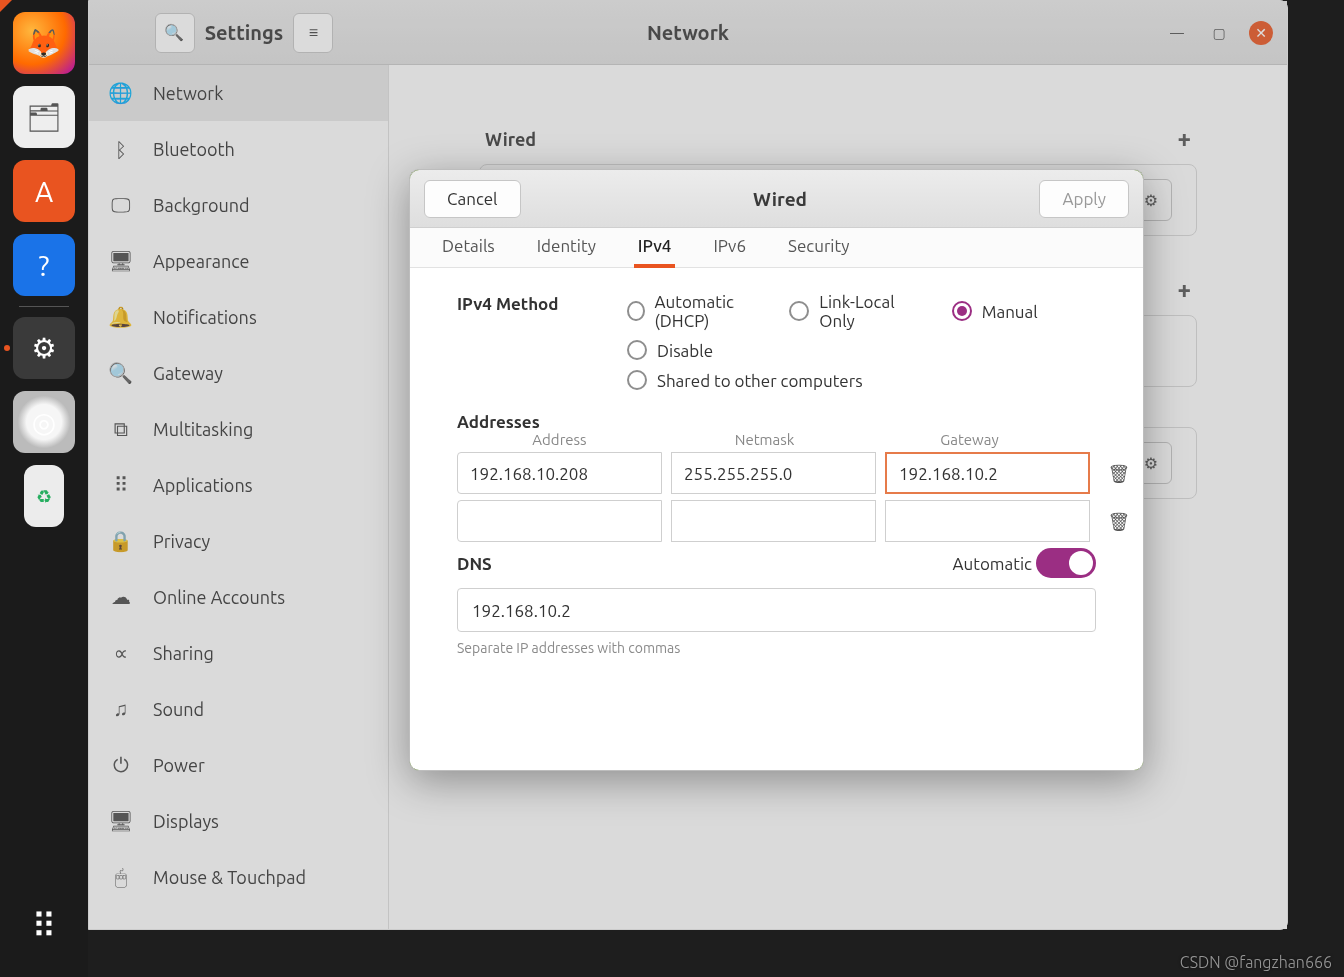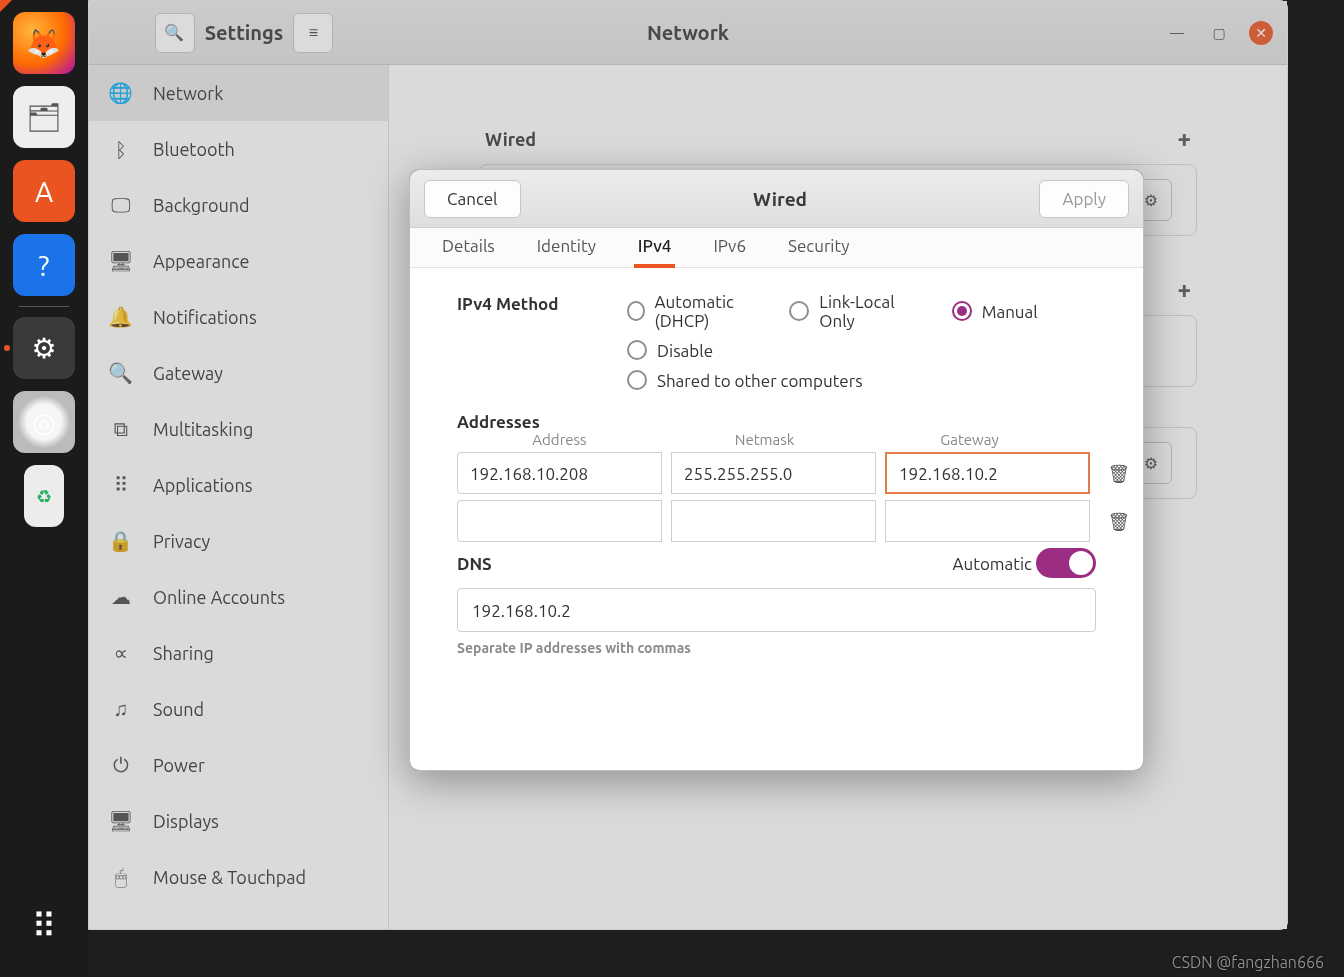--- a/index.html
+++ b/index.html
@@ -133,22 +133,22 @@
   }
   .addr-row input:first-child{ border-top-left-radius:4px; border-bottom-left-radius:4px;}
   .addr-row input.highlight{ border:2px solid #e67b4a; }
   .trash{ display:flex; align-items:center; justify-content:center; color:#555; font-size:18px; width:40px;}
 
   .dns-row{ display:flex; align-items:center; justify-content:space-between; }
   .dns-title{ font-weight:700; font-size:17px; color:#333;}
   .auto-wrap{ display:flex; align-items:center; gap:4px;}
   .auto-label{ font-size:17px; color:#333;}
   .dns-input{ width:100%; height:44px; border:1px solid #cfcfcf; border-radius:4px; padding:0 14px; font-size:17px; color:#333; margin-top:10px;}
-  .hint{ color:#8a8a8a; font-size:14px; margin-top:8px;font-weight:bold;}
-  .watermark{ position:absolute; right:20px; bottom:6px; color:rgba(255,255,255,.55); font-size:16px; font-weight:300; text-shadow:0 0 3px rgba(0,0,0,.6);}
+  .hint{ color:#8a8a8a; font-size:14px; margin-top:8px;}
+  .watermark{ position:absolute; right:12px; bottom:6px; color:rgba(255,255,255,.55); font-size:16px; font-weight:300; text-shadow:0 0 3px rgba(0,0,0,.6);}
 </style>
 </head>
 <body>
 
 <div class="orange-corner"></div>
 
 <div class="dock">
   <div class="dock-item firefox">
       <span>🦊</span>
     </div>

